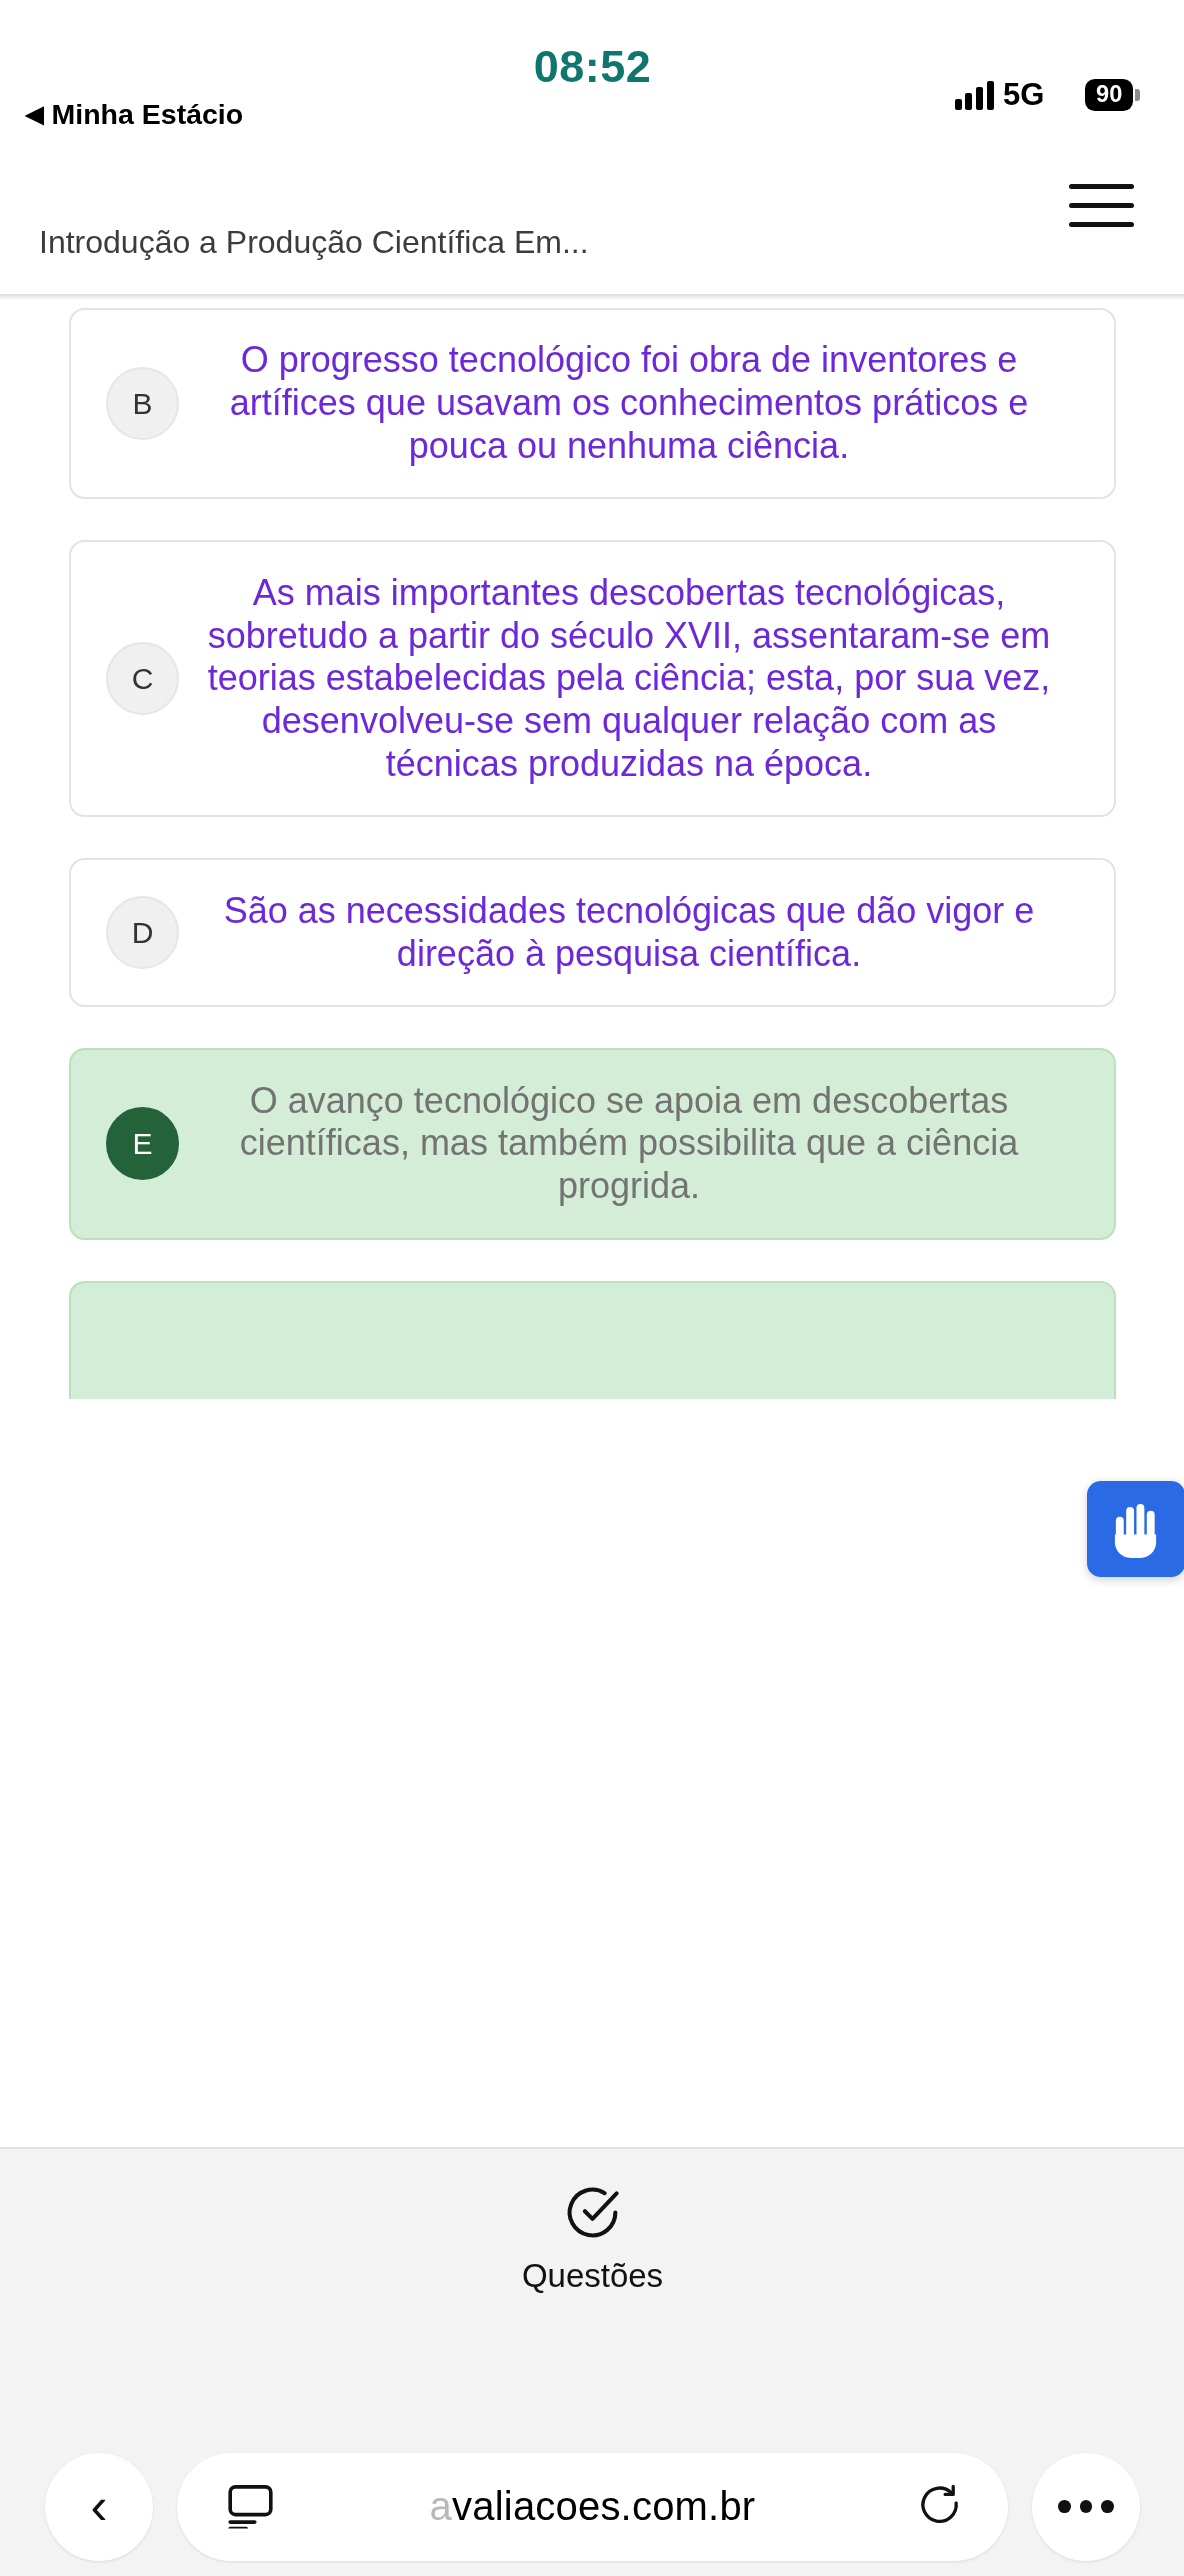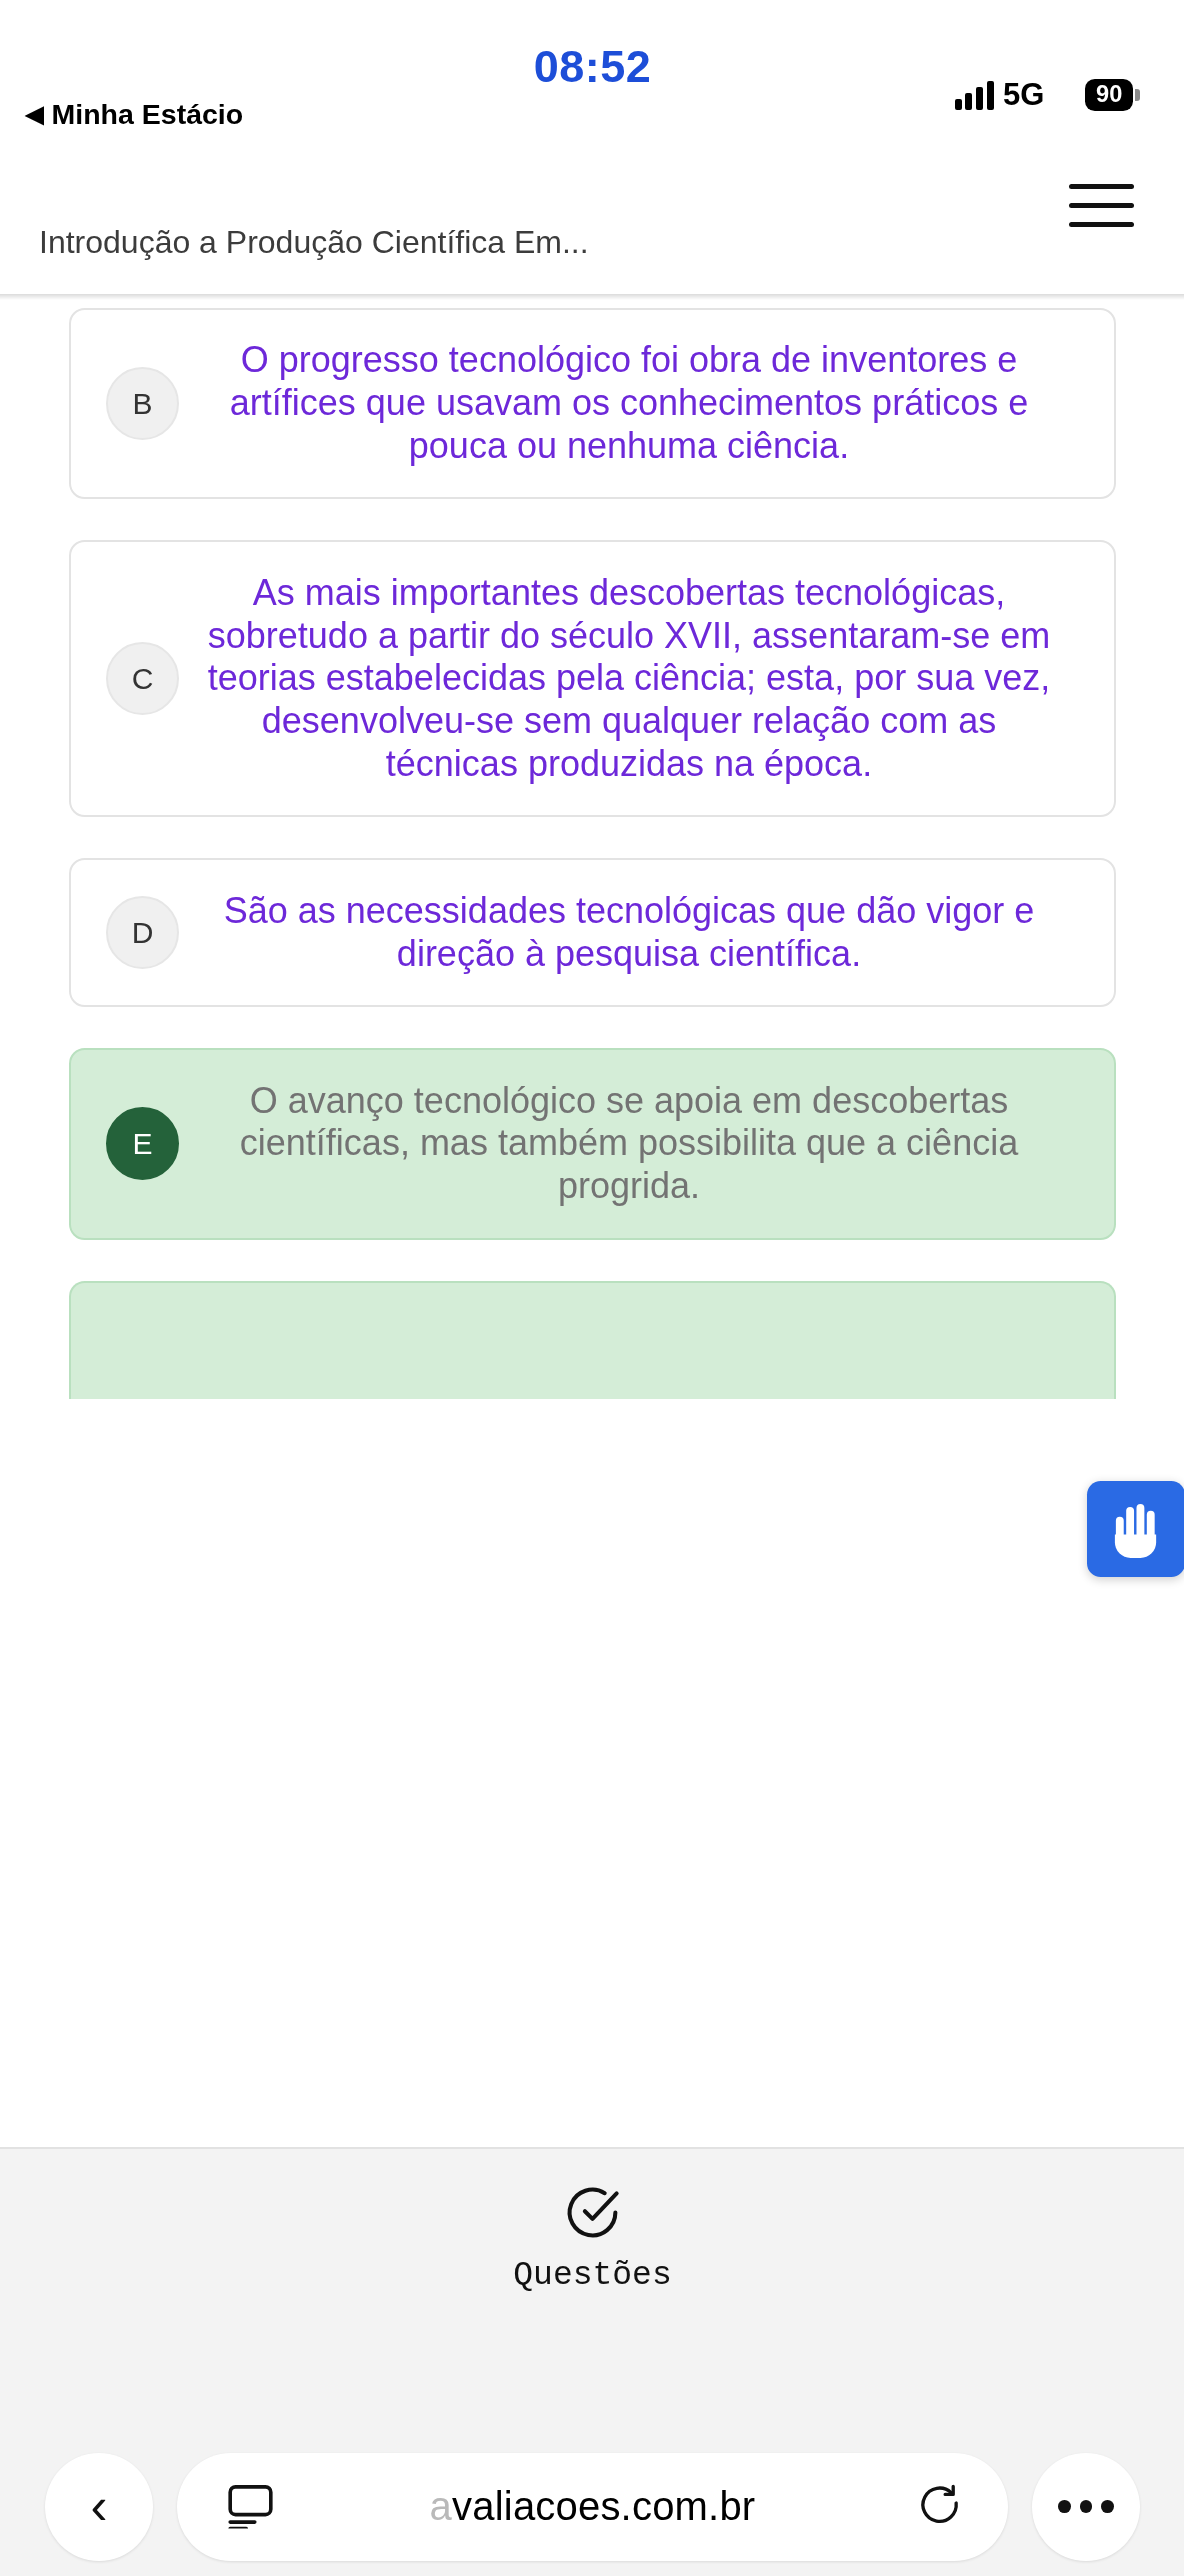--- a/index.html
+++ b/index.html
@@ -24,21 +24,21 @@
     height: 147px;
     background: #ffffff;
   }
   .status-time {
     position: absolute;
     left: 0; right: 0;
     top: 41px;
     text-align: center;
     font-size: 45px;
     font-weight: bold;
-    color: #1d4ed8;
+    color: #0f766e;
     letter-spacing: 0.5px;
   }
   .status-back {
     position: absolute;
     left: 25.5px;
     top: 98px;
     font-size: 28.5px;
     font-weight: bold;
     color: #000;
     display: flex;
@@ -246,21 +246,20 @@
   }
   .bottombar {
     position: relative;
     background: #f3f3f3;
     height: 244px;
     display: flex;
     flex-direction: column;
     align-items: center;
     justify-content: flex-start;
     padding-top: 33px;
-    font-family: Liberation Mono, monospace;
   }
   .bottombar .tab-icon {
     width: 61px;
     height: 61px;
   }
   .bottombar .tab-label {
     margin-top: 13.8px;
     font-size: 33px;
     color: #111;
   }

